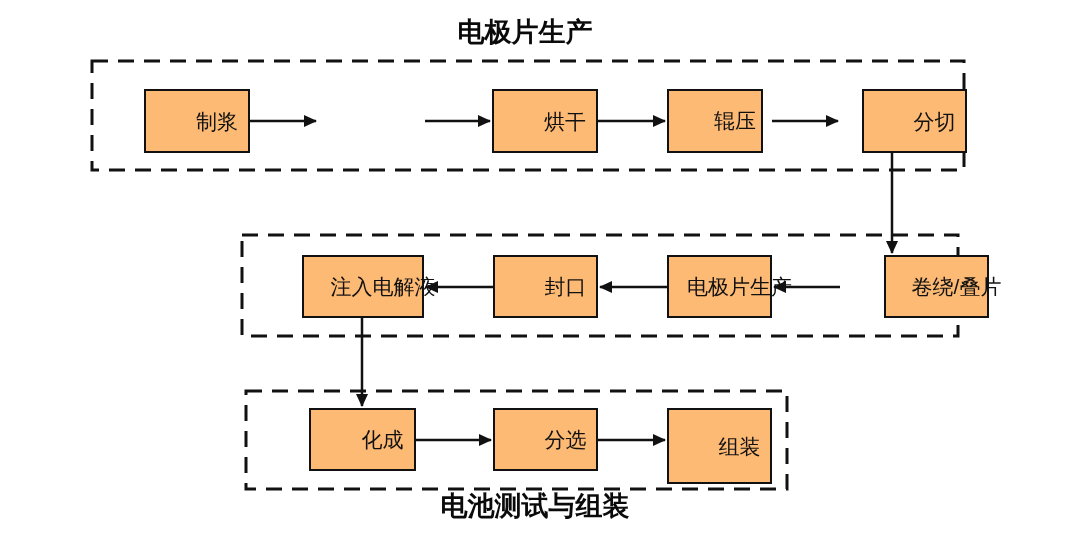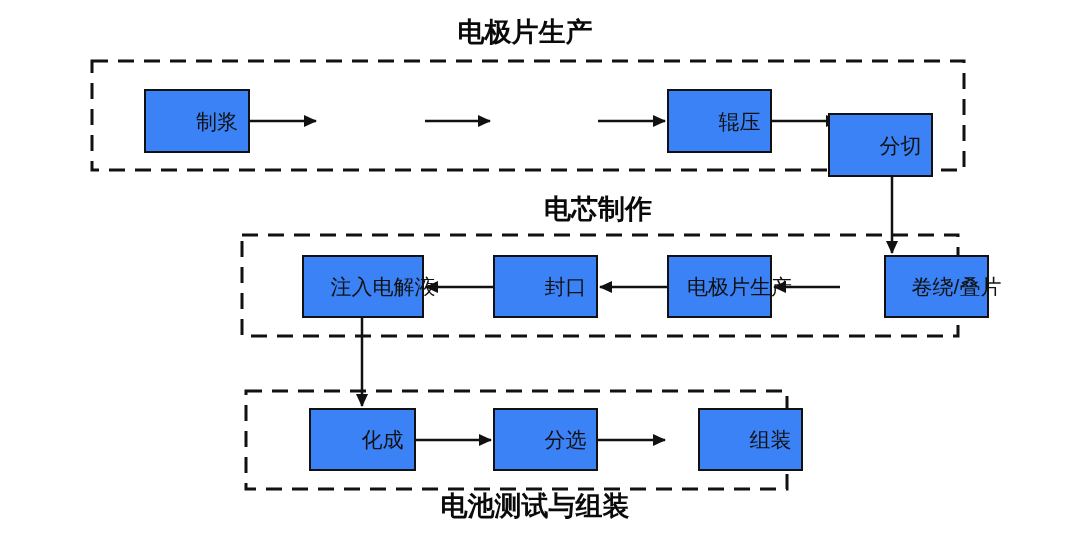--- a/index.html
+++ b/index.html
@@ -17,21 +17,21 @@
   }
   .layer {
     position: absolute;
     left: 0;
     top: 0;
   }
   .node {
     position: absolute;
     box-sizing: border-box;
     border: 2.5px solid #111111;
-    background: #3b82f6;
+    background: #fdba74;
     color: #111111;
     display: flex;
     align-items: center;
     justify-content: center;
     font-size: 21px;
     line-height: 1;
     white-space: nowrap;
     padding-left: 40px;
   }
   .section-title {
@@ -82,29 +82,29 @@
     <line class="flowline" x1="667" y1="287" x2="600" y2="287" marker-end="url(#ah)"></line>
     <line class="flowline" x1="493" y1="287" x2="426" y2="287" marker-end="url(#ah)"></line>
 
     <line class="flowline" x1="362" y1="318" x2="362" y2="406" marker-end="url(#ah)"></line>
 
     <line class="flowline" x1="416" y1="440" x2="491" y2="440" marker-end="url(#ah)"></line>
     <line class="flowline" x1="598" y1="440" x2="665" y2="440" marker-end="url(#ah)"></line>
   </svg>
 
   <div class="section-title" style="left:375px; top:18px;  width:300px;">电极片生产</div>
-  <div class="section-title" style="left:448px; top:195px; width:300px;">电芯制作</div>
   <div class="section-title" style="left:385px; top:492px; width:300px;">电池测试与组装</div>
 
   <div class="node" style="left:144px; top:89px; width:106px; height:64px;">制浆</div>
-  <div class="node" style="left:667px; top:89px; width:105px; height:64px;">辊压</div>
-  <div class="node" style="left:828px; top:89px; width:105px; height:64px;margin-top:24px;">分切</div>
+  <div class="node" style="left:492px; top:89px; width:106px; height:64px;">烘干</div>
+  <div class="node" style="left:667px; top:89px; width:96px; height:64px;font-family:Liberation Serif, serif;">辊压</div>
+  <div class="node" style="left:862px; top:89px; width:105px; height:64px;">分切</div>
 
   <div class="node" style="left:884px; top:255px; width:105px; height:63px;">卷绕/叠片</div>
   <div class="node" style="left:667px; top:255px; width:105px; height:63px;">电极片生产</div>
   <div class="node" style="left:493px; top:255px; width:105px; height:63px;">封口</div>
   <div class="node" style="left:309px; top:408px; width:107px; height:63px;">化成</div>
 
   <div class="node" style="left:302px; top:255px; width:122px; height:63px;">注入电解液</div>
   <div class="node" style="left:493px; top:408px; width:105px; height:63px;">分选</div>
-  <div class="node" style="left:698px; top:408px; width:105px; height:63px;">组装</div>
+  <div class="node" style="left:667px; top:408px; width:105px; height:76px;">组装</div>
 
 </div>
 
 </body></html>

